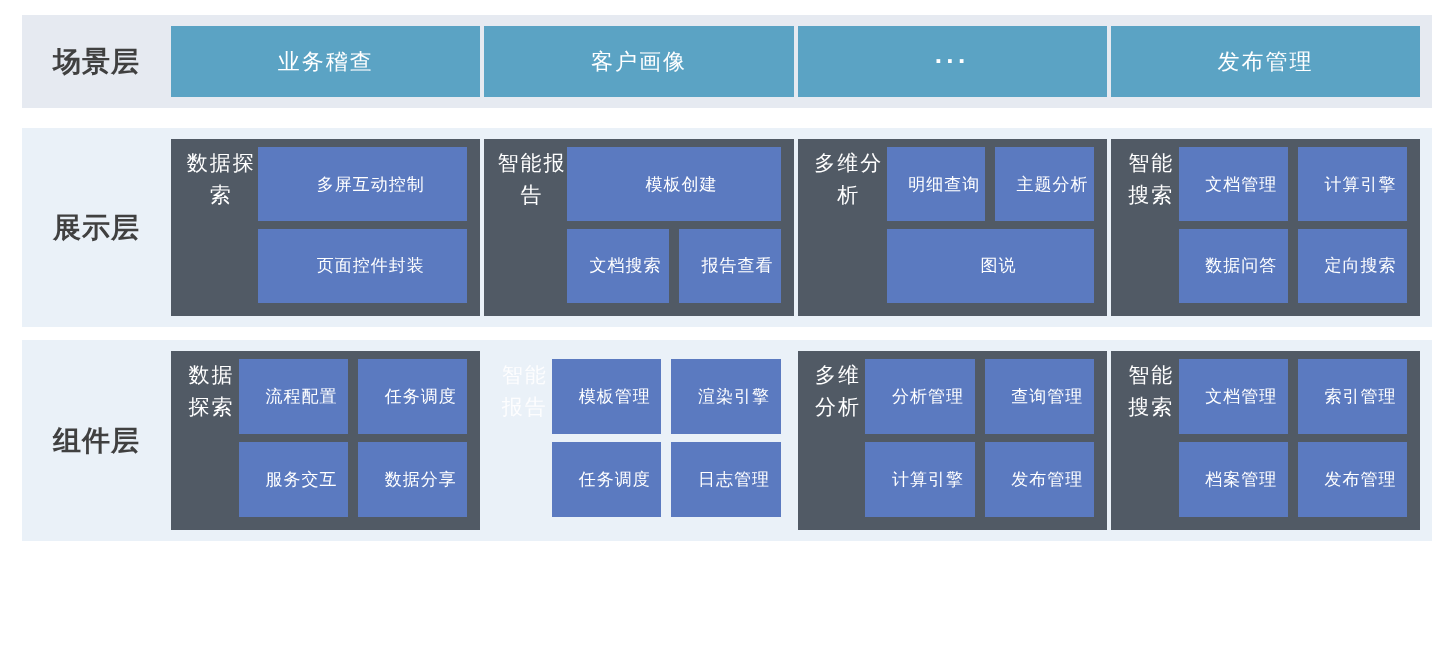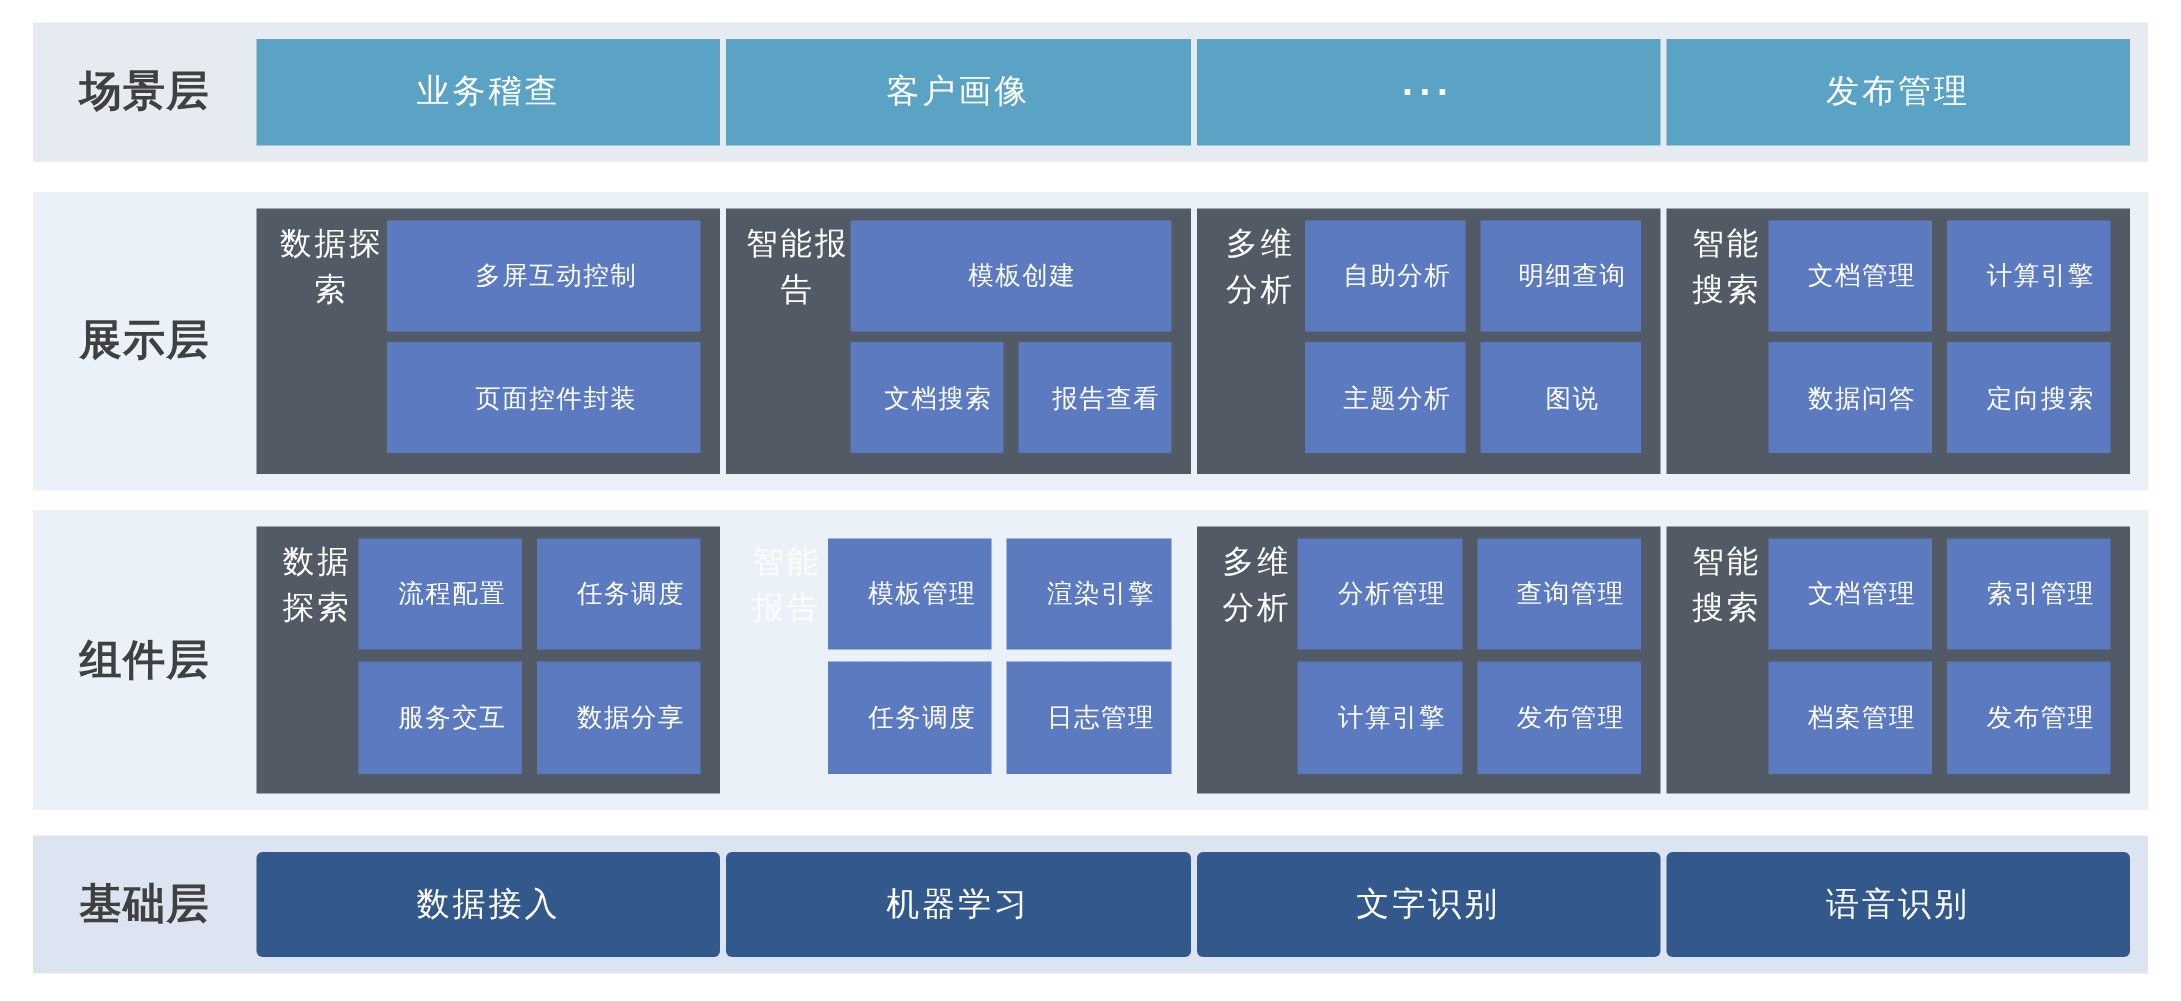--- a/index.html
+++ b/index.html
@@ -163,21 +163,20 @@
         <div class="card-tiles rows-2">
           <div class="tile tile--full">模板创建</div>
           <div class="tile tile--half">文档搜索</div>
           <div class="tile tile--half">报告查看</div>
         </div>
       </div>
 
       <div class="card">
         <div class="card-title">多维分析</div>
         <div class="card-tiles rows-2">
-          <div class="tile tile--half">自助分析</div>
           <div class="tile tile--half">明细查询</div>
           <div class="tile tile--half">主题分析</div>
           <div class="tile tile--half">图说</div>
         </div>
       </div>
 
       <div class="card">
         <div class="card-title">智能搜索</div>
         <div class="card-tiles rows-2">
           <div class="tile tile--half">文档管理</div>
@@ -230,23 +229,14 @@
           <div class="tile tile--half">文档管理</div>
           <div class="tile tile--half">索引管理</div>
           <div class="tile tile--half">档案管理</div>
           <div class="tile tile--half">发布管理</div>
         </div>
       </div>
 
     </div>
   </div>
 
-  <div class="band band--base">
-    <div class="band-label">基础层</div>
-    <div class="band-body">
-      <div class="base-box">数据接入</div>
-      <div class="base-box">机器学习</div>
-      <div class="base-box">文字识别</div>
-      <div class="base-box">语音识别</div>
-    </div>
-  </div>
 
 </div>
 
 </body></html>

